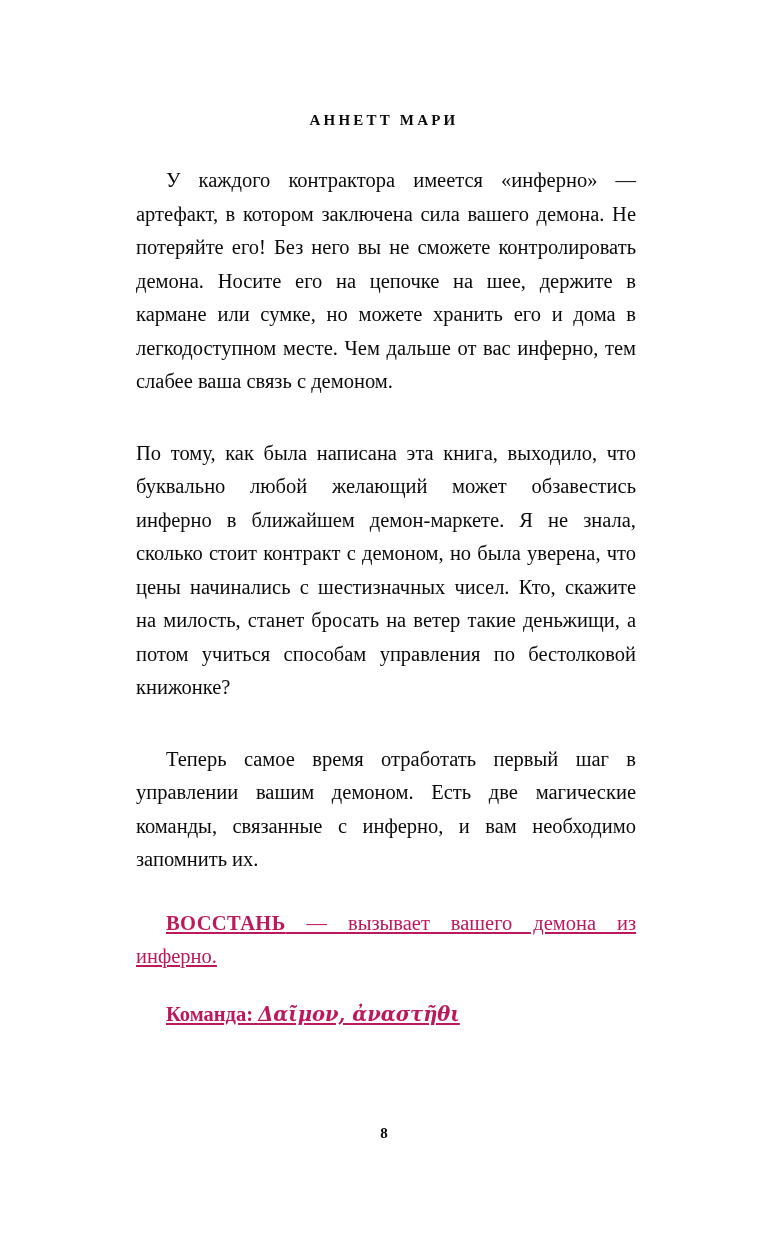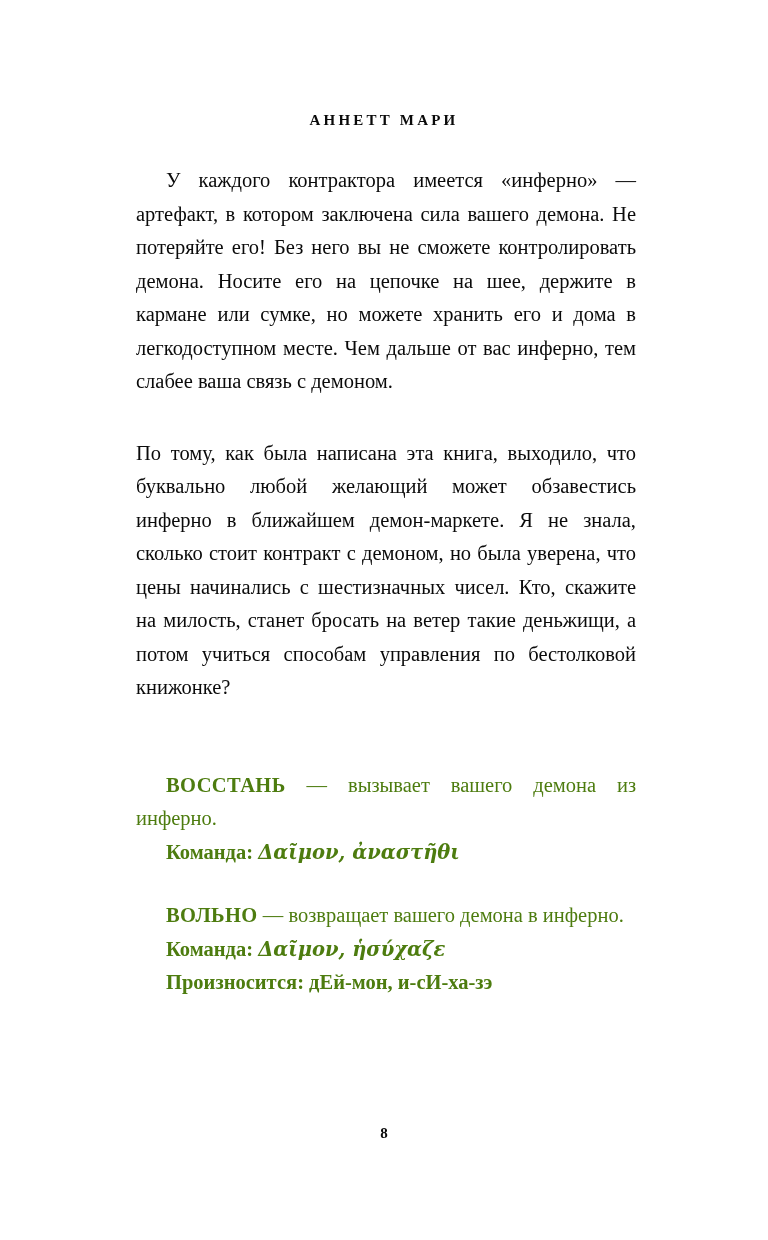--- a/index.html
+++ b/index.html
@@ -49,31 +49,33 @@
   }
   p.para.indent {
     text-indent: 30px;
   }
   .gap-lg { height: 34px; }
   .gap-md { height: 30px; }
 
   .cmd-block {
     font-size: 20.5px;
     line-height: 33.5px;
-    color: #4d7c0f;
+    color: #be185d;
+    text-decoration: underline;
   }
   .cmd-lead {
     text-indent: 30px;
     text-align: justify;
   }
   .cmd-name {
     letter-spacing: 0.4px;
   }
   .cmd-line {
     text-indent: 30px;
+    margin-top: 24px;
   }
   .greek {
     font-family: "DejaVu Serif", serif;
     font-weight: bold;
     font-style: italic;
     font-size: 19.5px;
   }
   .bold { font-weight: bold; }
   .folio {
     position: absolute;
@@ -97,46 +99,34 @@
   <div class="content">
 
     <p class="para indent">У каждого контрактора имеется «инферно» — артефакт, в котором заключена сила вашего демона. Не потеряйте его! Без него вы не сможете контролировать демона. Носите его на цепочке на шее, держите в кармане или сумке, но можете хранить его и дома в легкодоступном месте. Чем дальше от вас инферно, тем слабее ваша связь с демоном.</p>
 
     <div class="gap-lg"></div>
 
     <p class="para">По тому, как была написана эта книга, выходило, что буквально любой желающий может обзавестись инферно в ближайшем демон-маркете. Я не знала, сколько стоит контракт с демоном, но была уверена, что цены начинались с шестизначных чисел. Кто, скажите на милость, станет бросать на ветер такие деньжищи, а потом учиться способам управления по бестолковой книжонке?</p>
 
     <div class="gap-lg"></div>
 
+    <p class="para indent">Теперь самое время отработать первый шаг в управлении вашим демоном. Есть две магические команды, связанные с инферно, и вам необходимо запомнить их.</p>
 
     <div class="gap-md"></div>
 
     <div class="cmd-block">
       <div class="cmd-lead">
         <span class="bold cmd-name">ВОССТАНЬ</span><span> — вызывает вашего демона из инферно.</span>
       </div>
       <div class="cmd-line">
         <span class="bold">Команда:</span>
         <span class="greek">Δαῖμον, ἀναστῆθι</span>
       </div>
     </div>
 
     <div class="gap-md"></div>
 
-    <div class="cmd-block">
-      <div class="cmd-lead">
-        <span class="bold cmd-name">ВОЛЬНО</span><span> — возвращает вашего демона в инферно.</span>
-      </div>
-      <div class="cmd-line">
-        <span class="bold">Команда:</span>
-        <span class="greek">Δαῖμον, ἡσύχαζε</span>
-      </div>
-      <div class="cmd-line">
-        <span class="bold">Произносится:</span>
-        <span class="bold">дЕй-мон, и-сИ-ха-зэ</span>
-      </div>
-    </div>
 
   </div>
 
   <div class="folio">8</div>
 
 </div>
 
 </body></html>

